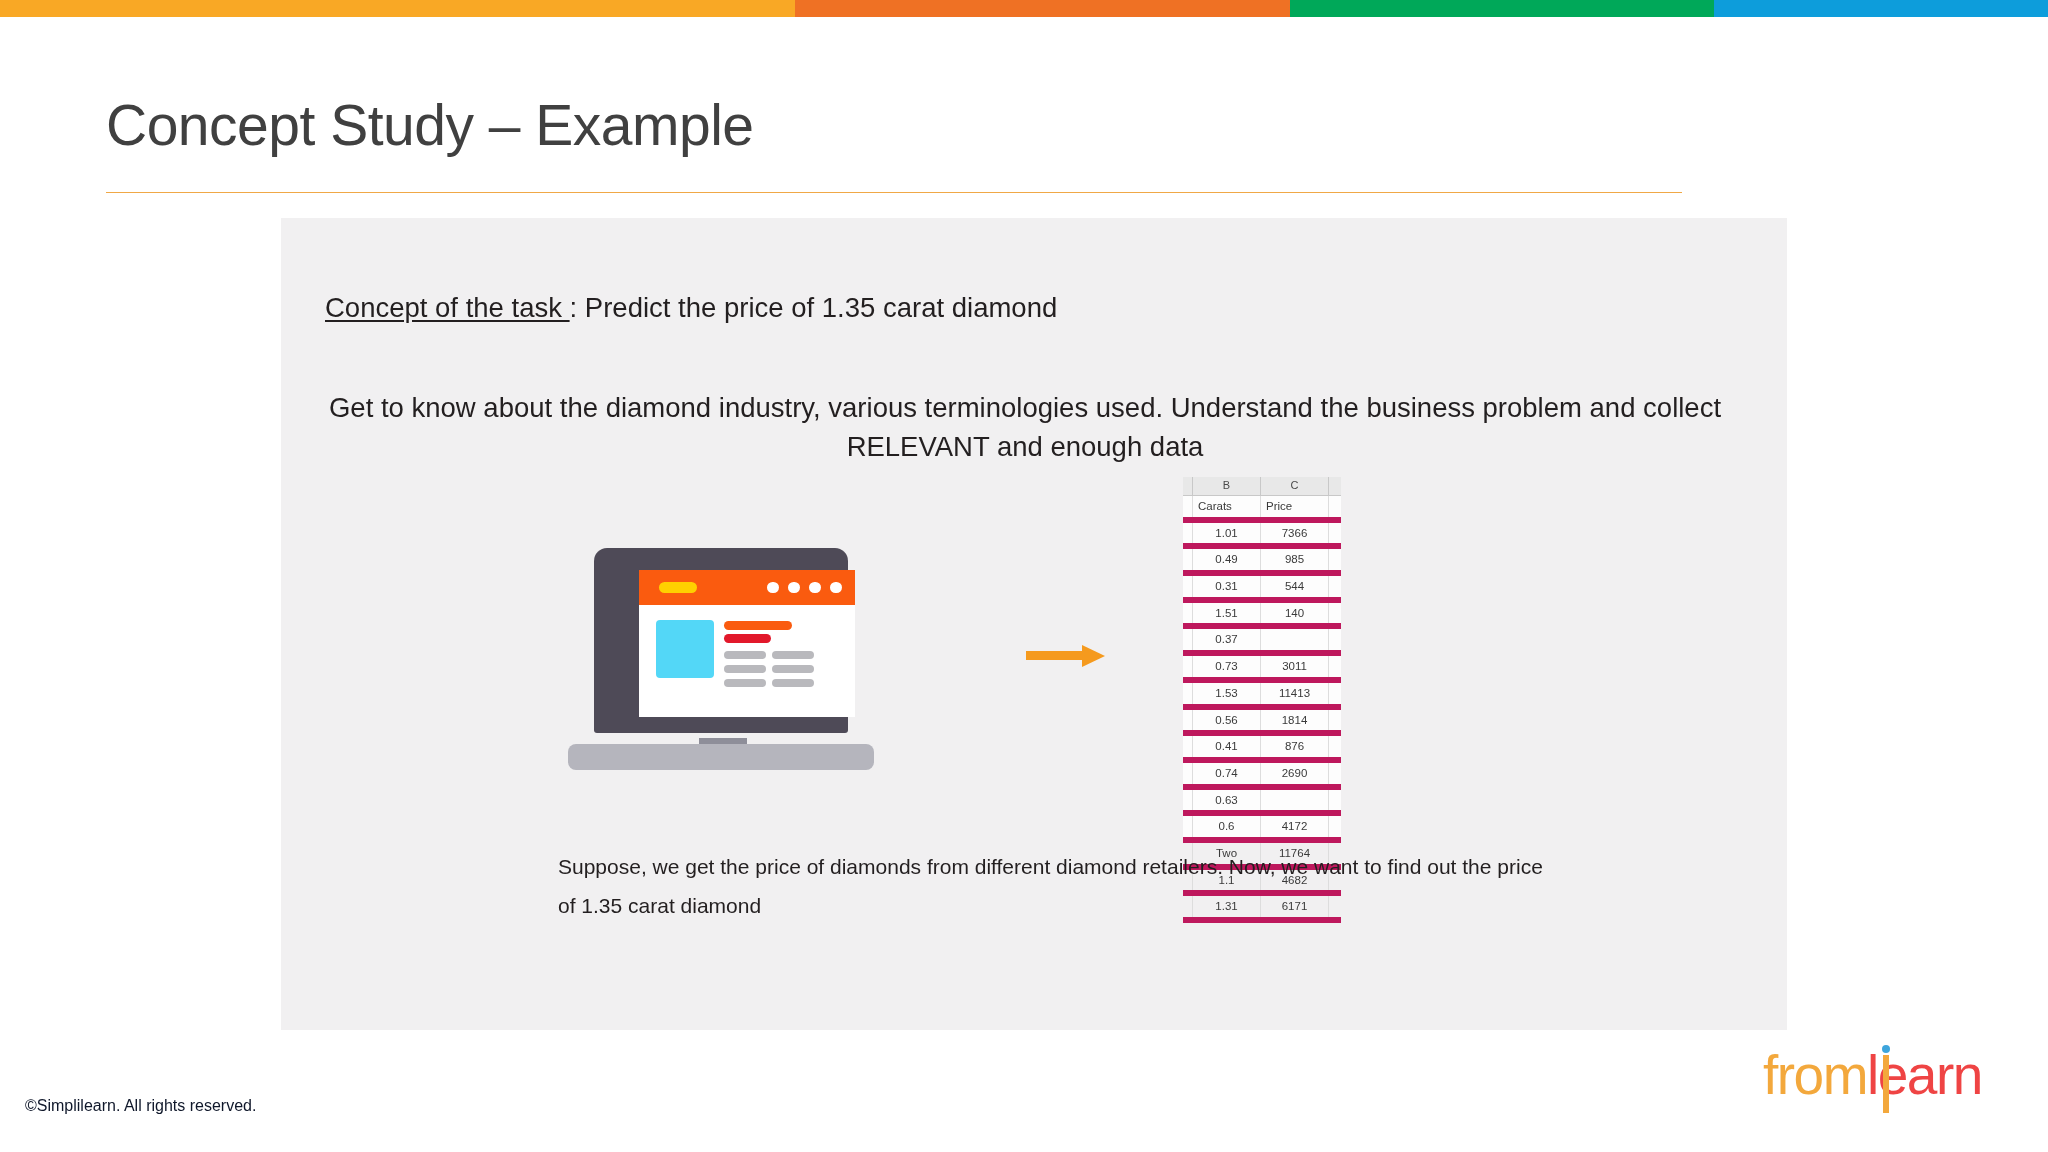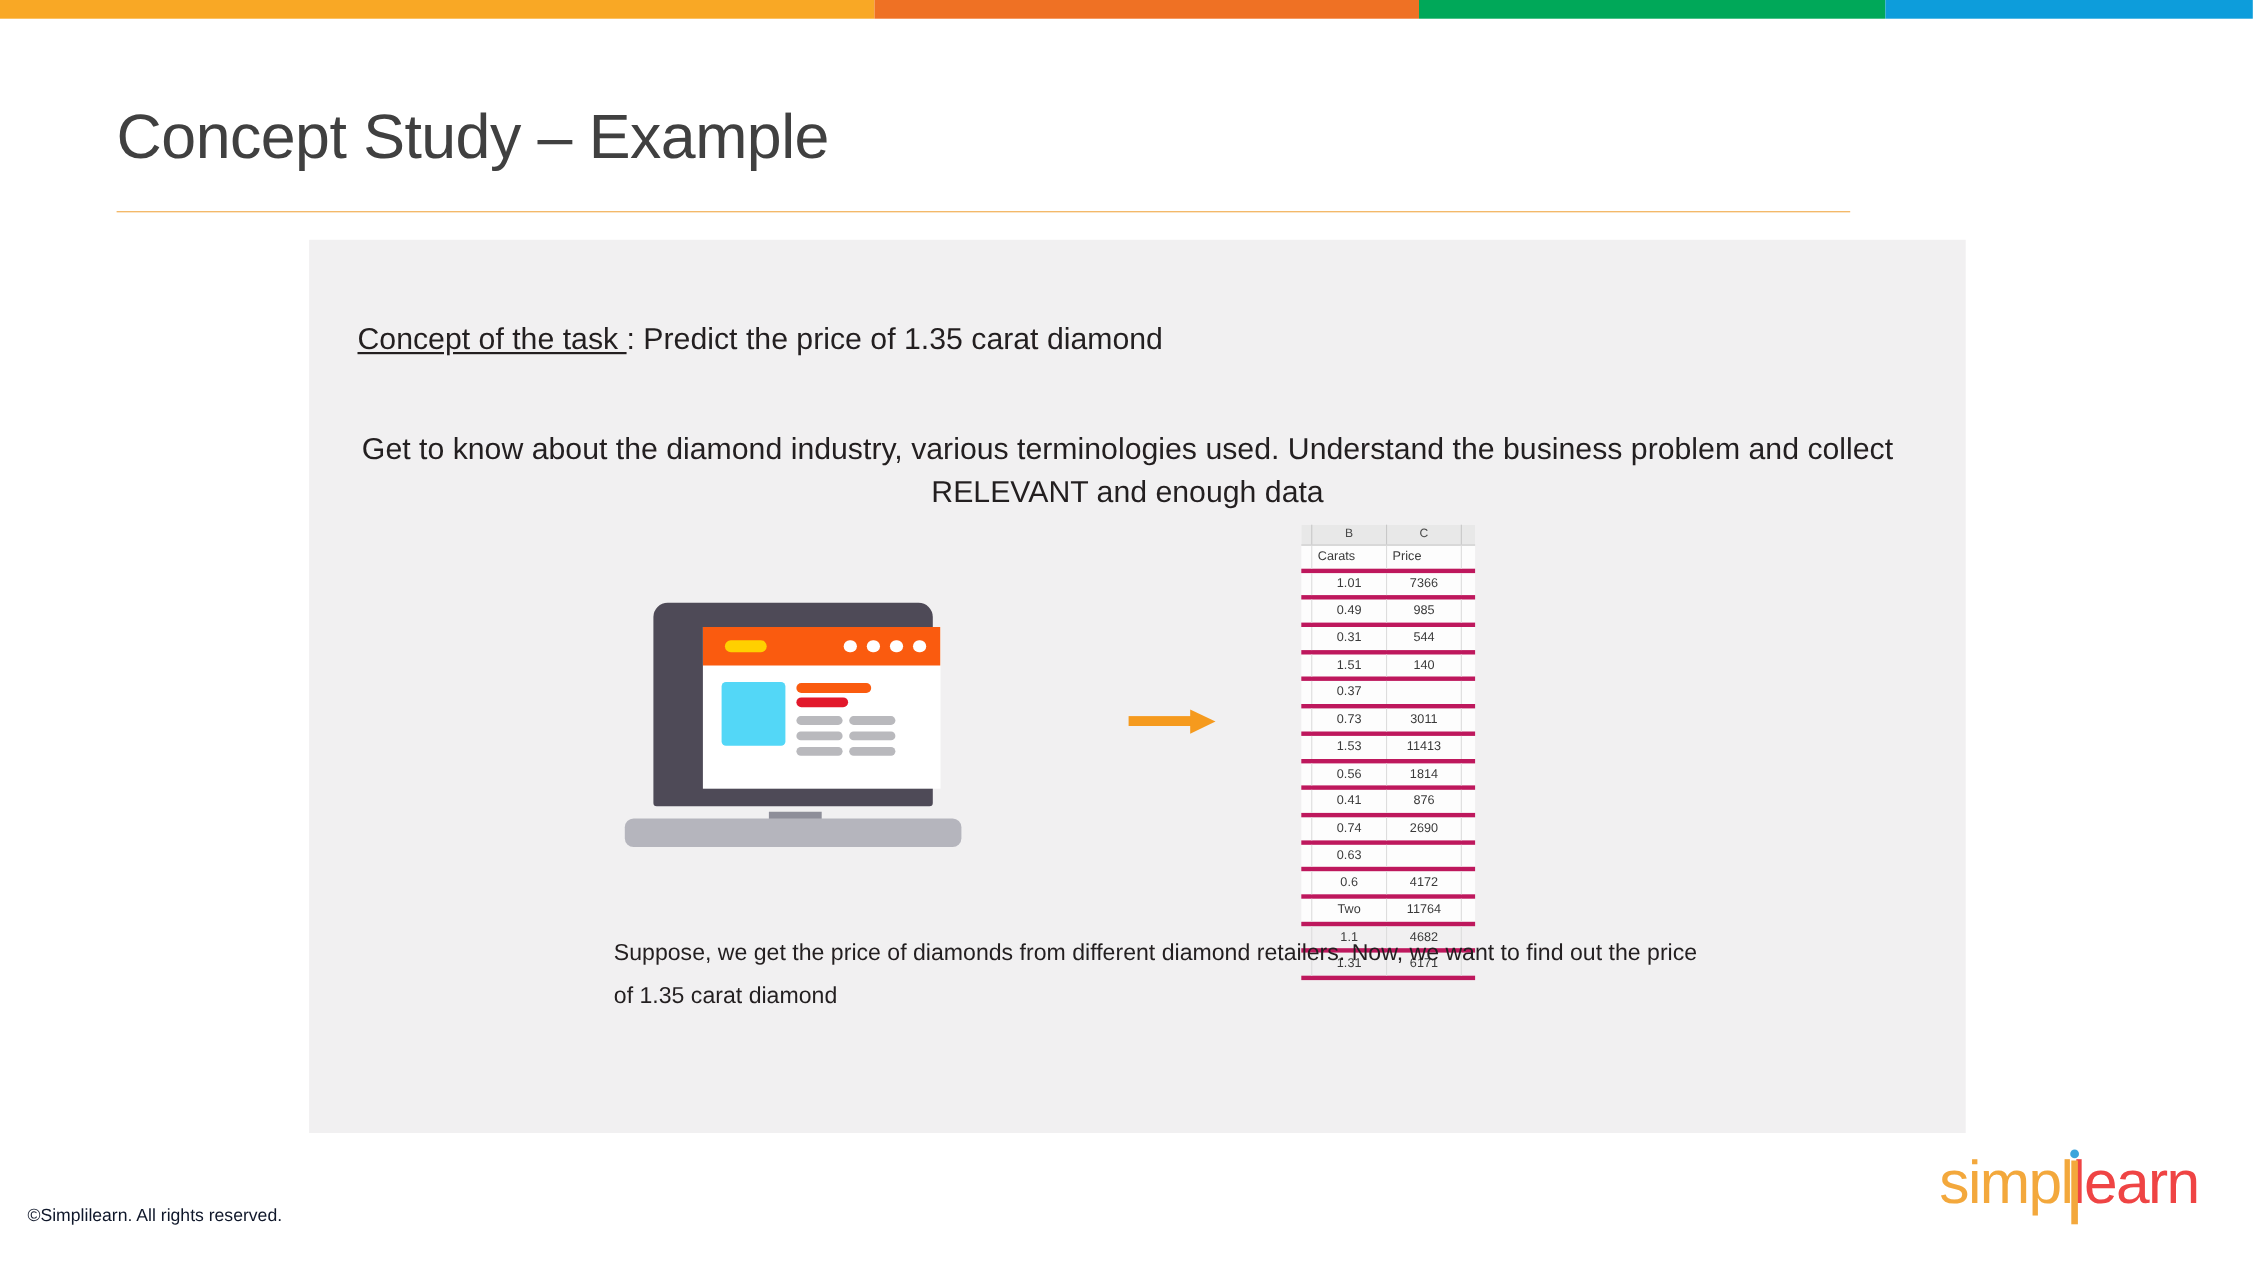--- a/index.html
+++ b/index.html
@@ -228,21 +228,21 @@
     border-right: 1px solid #C8C8C8;
   }
   #sheet-colhead .ch.gutter { width: 10px; }
   #sheet-colhead .ch.b { width: 68px; }
   #sheet-colhead .ch.c { width: 68px; }
   #sheet-colhead .ch.tail { width: 12px; border-right: none; }
 
   .sheet-row {
     display: flex;
     height: 20.7px;
-    border-bottom: 4px solid #be185d;
+    border-bottom: 6px solid #be185d;
   }
   .sheet-row .cell {
     box-sizing: border-box;
     line-height: 20px;
     border-right: 1px solid #DDDDDD;
     padding: 0 5px;
     overflow: hidden;
     white-space: nowrap;
   }
   .sheet-row .cell.gutter { width: 10px; padding: 0; border-right: 1px solid #DDDDDD; }
@@ -452,16 +452,16 @@
         <div class="cell c">6171</div>
         <div class="cell tail"></div>
       </div>
     </div>
 </div>
 
 <div id="caption-block">Suppose, we get the price of diamonds from different diamond retailers. Now, we want to find out the price of 1.35 carat diamond</div>
 
 <div id="copyright">©Simplilearn. All rights reserved.</div>
 <div id="logo">
-  <div id="logo-text"><span id="logo-simpl" style="color: rgb(243, 168, 60);">simpl</span><span id="logo-learn" style="color: #ef4444;">learn</span></div>
+  <div id="logo-text"><span id="logo-simpl" style="color: rgb(243, 168, 60);">from</span><span id="logo-learn" style="color: #ef4444;">learn</span></div>
   <div id="logo-i-stem" style="background: rgb(243, 168, 60);"></div>
   <div id="logo-i-dot" style="background: rgb(61, 165, 220);"></div>
 </div>
 
 </body></html>

